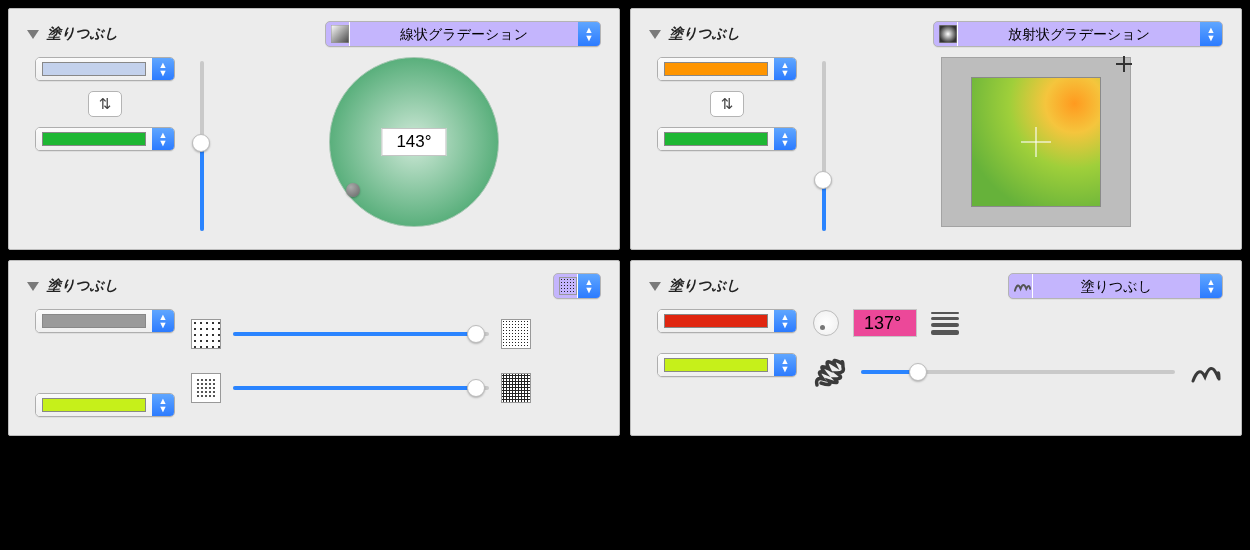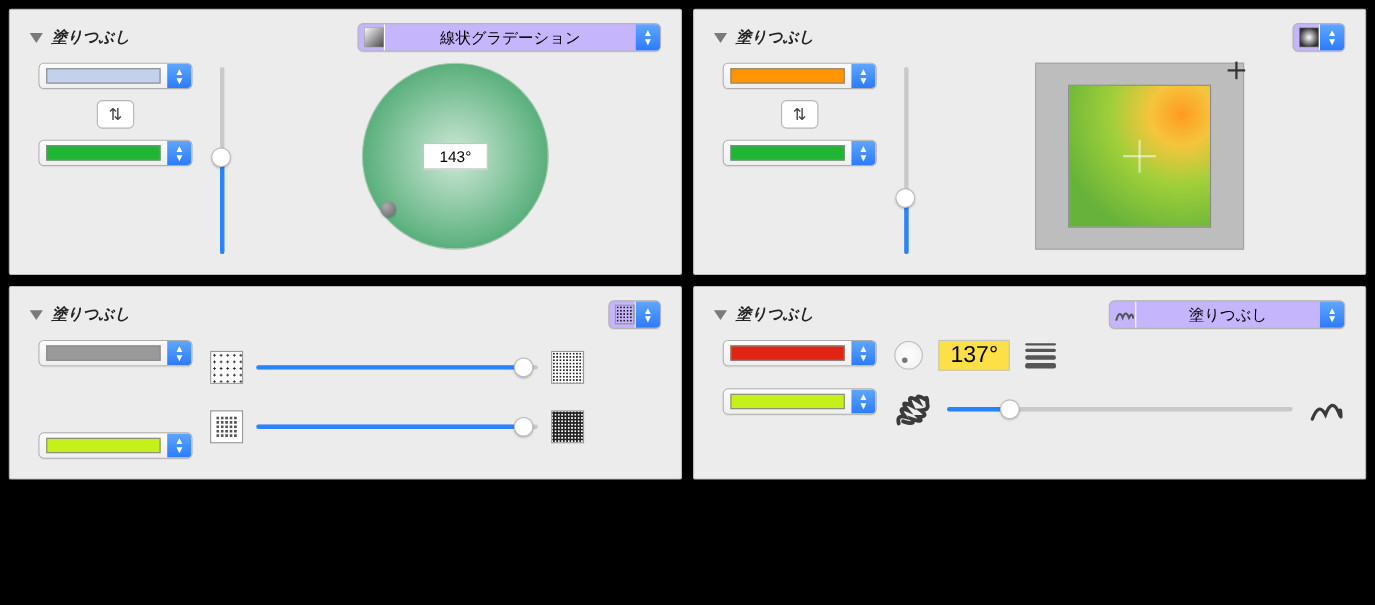--- a/index.html
+++ b/index.html
@@ -184,21 +184,21 @@
     position: relative;
     background: radial-gradient(circle at 50% 50%, #cfe9d8 0%, #5bb07d 70%, #3f9966 100%);
     border: 1px solid #a6c7b2;
   }
   .angle-wheel .readout {
     position:absolute; left:50%; top:50%;
     transform:translate(-50%,-50%);
     background:#fff;
     border:1px solid #c5c5c5;
     padding: 3px 14px;
-    font-size: 14px;
+    font-size: 17px;
     font-weight: 400;
   }
   .angle-wheel .handle {
     position:absolute;
     width:14px; height:14px;
     background: radial-gradient(circle at 35% 30%, #aaa, #666);
     border-radius:50%;
     box-shadow: 0 1px 2px rgba(0,0,0,0.3);
   }
   .radial-preview {
@@ -249,24 +249,24 @@
     border:1px solid #bcbcbc;
     position:relative;
     flex-shrink:0;
   }
   .mini-dial::after {
     content:""; position:absolute;
     width:5px; height:5px; background:#777; border-radius:50%;
     left:6px; top:14px;
   }
   .text-field {
-    background:#fde047; border:1px solid #c5c5c5;
+    background:#ec4899; border:1px solid #c5c5c5;
     height:28px; padding:13px 10px;
     display:flex; align-items:center;
-    font-size:21px;
+    font-size:18px;
     min-width: 64px;
   }
   .lines-icon {
     width:28px;
     display:flex; flex-direction:column; gap:3px;
     flex-shrink:0;
   }
   .lines-icon div { height:3px; background:#555; border-radius:2px;}
   .lines-icon div:nth-child(1){height:2px;}
   .lines-icon div:nth-child(3){height:4px;}
@@ -350,20 +350,21 @@
           <svg width="18" height="18">
               <defs>
                 <radialGradient id="rg1">
                   <stop offset="0" stop-color="#fff"></stop>
                   <stop offset="1" stop-color="#333"></stop>
                 </radialGradient>
               </defs>
               <rect width="18" height="18" fill="url(#rg1)" stroke="#999"></rect>
             </svg>
         </div>
+        <div class="label">放射状グラデーション</div>
         <div class="stepper">
             <span>▲</span>
             <span>▼</span>
           </div>
       </div>
     </div>
     <div class="panel-body">
       <div class="color-column">
         <div class="color-well">
           <div class="bar-outer">

